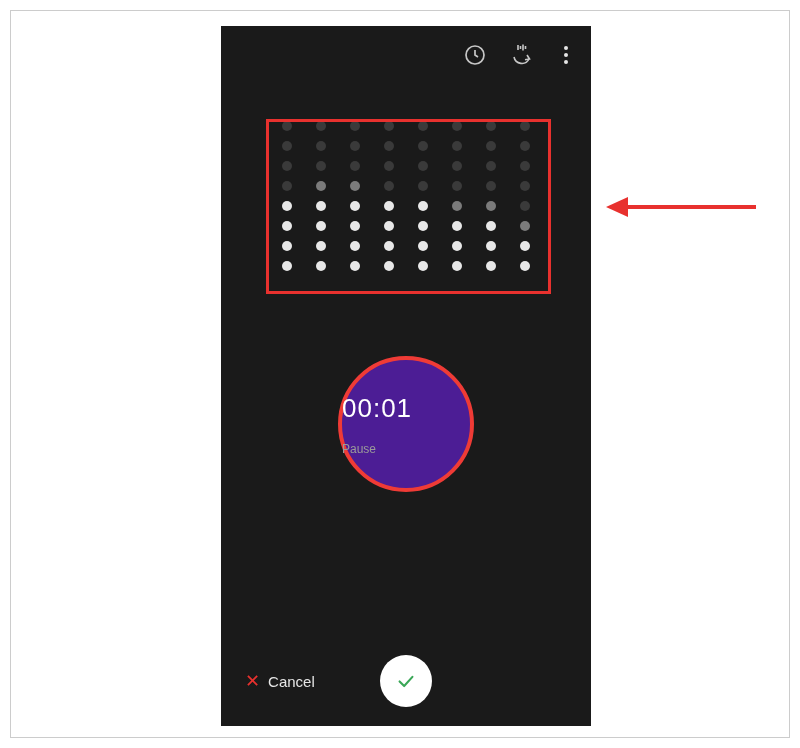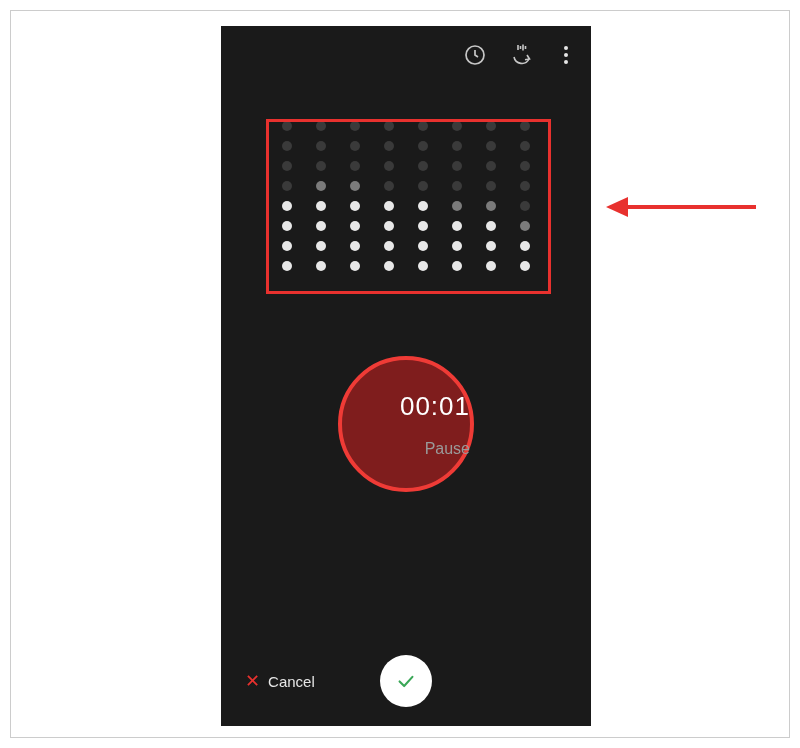--- a/index.html
+++ b/index.html
@@ -92,36 +92,36 @@
   .record-area {
     display: flex;
     justify-content: center;
     margin-top: 60px;
   }
   .record-btn {
     width: 136px;
     height: 136px;
     border-radius: 50%;
     border: 4px solid #ef3b36;
-    background: #7f1d1d;
+    background: #4c1d95;
     display: flex;
     flex-direction: column;
-    align-items: flex-end;
+    align-items: flex-start;
     justify-content: center;
     cursor: pointer;
   }
   .record-time {
     color: #ffffff;
     font-size: 26px;
     font-weight: 300;
     letter-spacing: 1px;
   }
   .record-label {
     color: #9a9a9a;
-    font-size: 16px;
+    font-size: 12px;
     margin-top: 18px;
   }
   
   .bottombar {
     position: absolute;
     bottom: 0;
     left: 0;
     width: 100%;
     height: 90px;
     display: flex;

